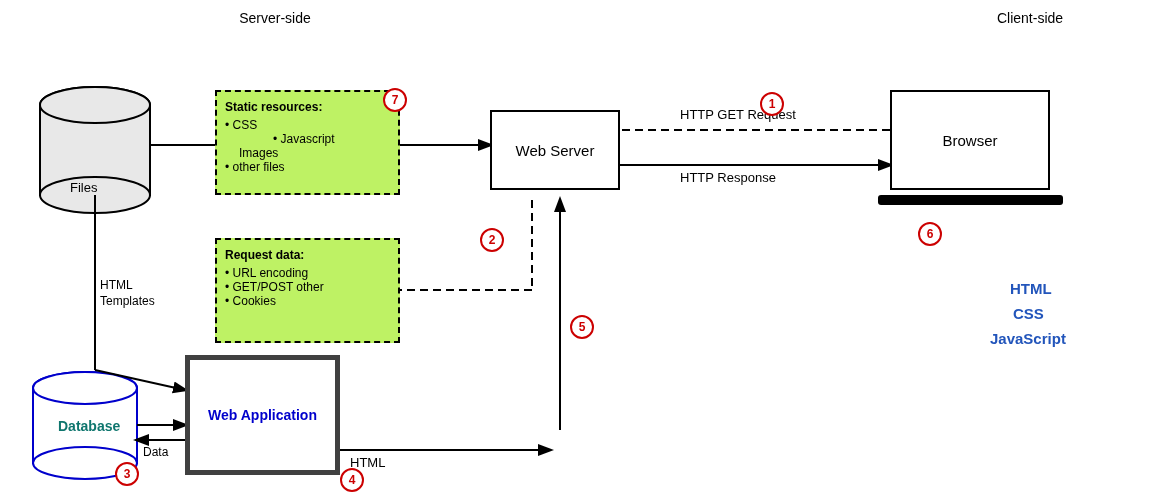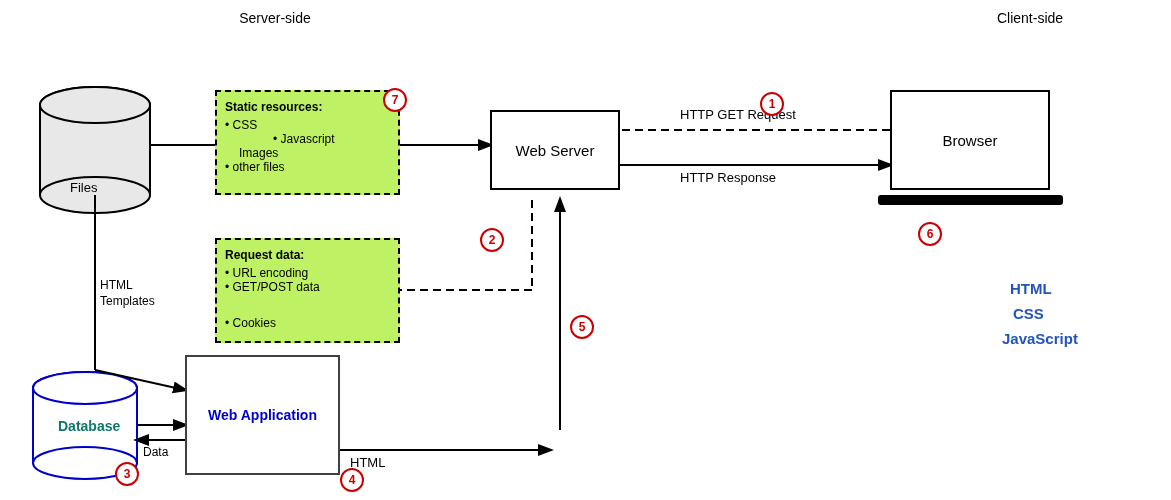--- a/index.html
+++ b/index.html
@@ -50,21 +50,21 @@
       position: absolute;
       border: 2px solid #000;
       background: #fff;
       display: flex;
       align-items: center;
       justify-content: center;
       font-size: 14px;
       font-weight: normal;
     }
     .box-blue {
-      border: 2px solid #404040;
+      border: 5px solid #404040;
       color: #0000cc;
       font-weight: bold;
       font-size: 14px;
     }
     
     .box-dashed {
       position: absolute;
       border: 2px dashed #000;
       background: #bef264;
       font-size: 12px;
@@ -155,22 +155,22 @@
     <div style="font-weight:bold; margin-bottom:4px; font-size:12px;">Static resources:</div>
     <div style="font-size:12px;">• CSS</div>
     <div style="font-size:12px;margin-left:48px;">• Javascript</div>
     <div style="font-size:12px; margin-left:14px;">Images</div>
     <div style="font-size:12px;">• other files</div>
   </div>
 
   <div class="box-dashed" style="left: 215px; top: 238px; width: 185px; height: 105px; padding: 8px;">
     <div style="font-weight:bold; margin-bottom:4px; font-size:12px;">Request data:</div>
     <div style="font-size:12px;">• URL encoding</div>
-    <div style="font-size:12px;">• GET/POST data</div>
-    <div style="font-size:12px;margin-top:22px;">• Cookies</div>
+    <div style="font-size:12px;">• GET/POST other</div>
+    <div style="font-size:12px;">• Cookies</div>
   </div>
 
   <div class="box box-blue" style="left: 185px; top: 355px; width: 155px; height: 120px; text-align:center; line-height:1.3;">
     <span>Web Application</span>
   </div>
 
   <div class="label label-blue" style="left: 58px; top: 418px; font-size: 14px;">Database</div>
 
   <div class="label" style="left: 680px; top: 107px; font-size: 13px;">HTTP GET Request</div>
 
@@ -200,15 +200,15 @@
   </div>
   <div class="circle-num" style="left: 918px; top: 222px;">
     <span>6</span>
   </div>
   <div class="circle-num" style="left: 383px; top: 88px;">
     <span>7</span>
   </div>
 
   <div class="label label-blue-light" style="left: 1010px; top: 280px; font-size: 15px; font-weight: bold; color: #2255bb;">HTML</div>
   <div class="label label-blue-light" style="left: 1013px; top: 305px; font-size: 15px; font-weight: bold; color: #2255bb;">CSS</div>
-  <div class="label label-blue-light" style="left: 990px; top: 330px; font-size: 15px; font-weight: bold; color: #2255bb; margin-left: 12px;">JavaScript</div>
+  <div class="label label-blue-light" style="left: 990px; top: 330px; font-size: 15px; font-weight: bold; color: #2255bb;">JavaScript</div>
 
 </div>
 
 </body></html>

